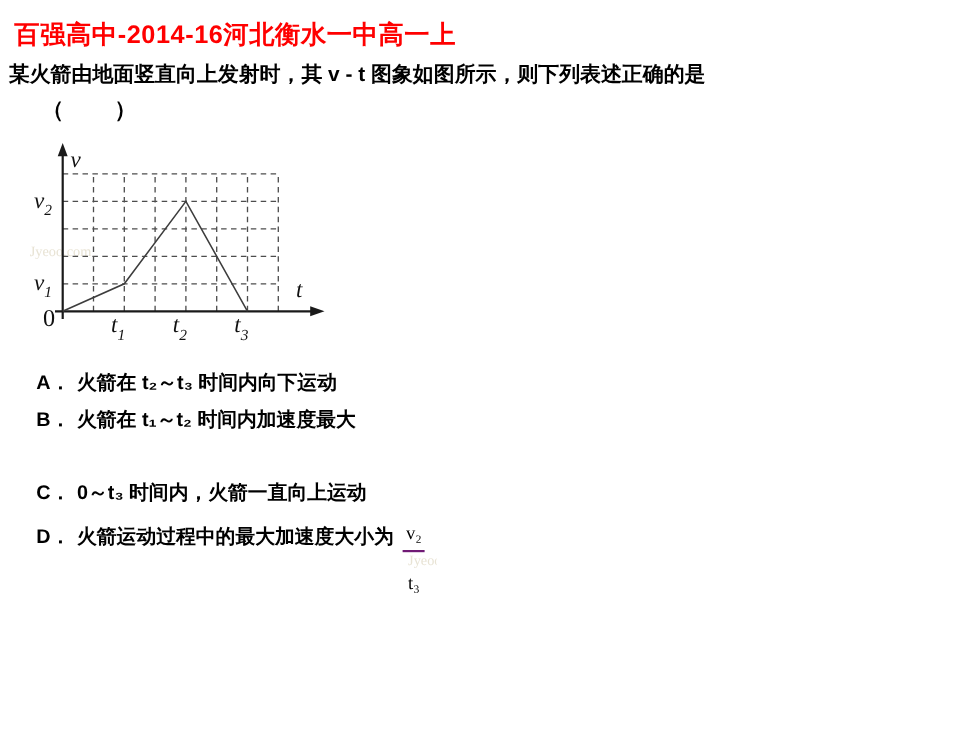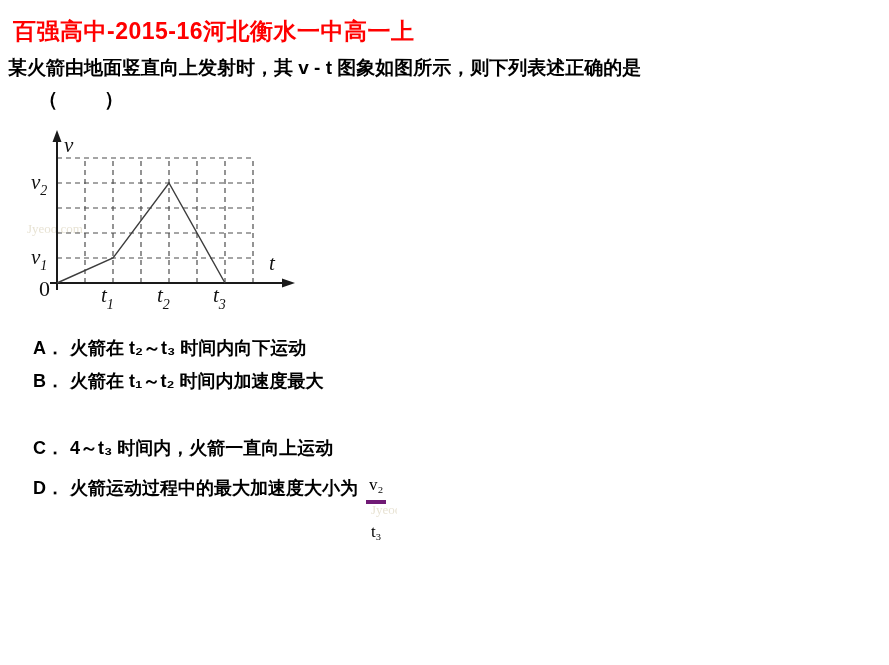--- a/index.html
+++ b/index.html
@@ -45,33 +45,33 @@
   #vt-graph .axis{stroke:#1a1a1a;stroke-width:2;}
   #vt-graph .lbl{font-family:"Liberation Serif","DejaVu Serif",serif;font-style:italic;font-size:21px;fill:#111;}
   #vt-graph .lbl0{font-family:"Liberation Serif","DejaVu Serif",serif;font-size:22px;fill:#111;}
   .frac{
     position:absolute;left:366px;top:473px;
     text-align:center;
     font-family:"Liberation Serif","DejaVu Serif",serif;
     font-size:17px;font-weight:400;
     line-height:1.45;
   }
-  .frac .num{display:block;border-bottom:4px solid #701a75;padding:0 3px 2px 3px;}
+  .frac .num{display:block;border-bottom:2px solid #701a75;padding:0 3px 2px 3px;}
   .frac .den{display:block;padding-top:16px;}
   .wm-frac{
     position:absolute;left:371px;top:502px;
     width:26px;overflow:hidden;
     font-family:"Liberation Serif","DejaVu Serif",serif;
     font-size:13px;color:#eae5d8;
   }
 </style>
 </head>
 <body>
 
-<div class="abs title" style="color: rgb(255, 0, 0);">百强高中-2015-16河北衡水一中高一上</div>
+<div class="abs title" style="color: rgb(255, 0, 0);">百强高中-2014-16河北衡水一中高一上</div>
 
 <div class="abs question">某火箭由地面竖直向上发射时，其 v - t 图象如图所示，则下列表述正确的是</div>
 
 <div class="abs blank">（　　）</div>
 
 <svg id="vt-graph" viewBox="0 0 889 665" xmlns="http://www.w3.org/2000/svg">
     <text x="27" y="233" font-size="13" fill="#e8e3d4" font-family="&quot;Liberation Serif&quot;,&quot;DejaVu Serif&quot;,serif">Jyeoo.com</text>
     <line x1="57" y1="258" x2="253" y2="258" class="dash"></line>
     <line x1="57" y1="233" x2="253" y2="233" class="dash"></line>
     <line x1="57" y1="208" x2="253" y2="208" class="dash"></line>
@@ -99,21 +99,21 @@
     <text x="39" y="296" class="lbl0">0</text>
   </svg>
 
 <div class="abs option opt-a">
   <span class="opt-label">A．</span><span>火箭在 t₂～t₃ 时间内向下运动</span>
 </div>
 <div class="abs option opt-b">
   <span class="opt-label">B．</span><span>火箭在 t₁～t₂ 时间内加速度最大</span>
 </div>
 <div class="abs option opt-c">
-  <span class="opt-label">C．</span><span>4～t₃ 时间内，火箭一直向上运动</span>
+  <span class="opt-label">C．</span><span>0～t₃ 时间内，火箭一直向上运动</span>
 </div>
 <div class="abs option opt-d">
   <span class="opt-label">D．</span><span>火箭运动过程中的最大加速度大小为</span>
 </div>
 
 <div class="wm-frac" style="color: rgb(232, 227, 212);">Jyeoo.com</div>
 
 <div class="frac">
   <span class="num">v₂</span>
   <span class="den">t₃</span>

